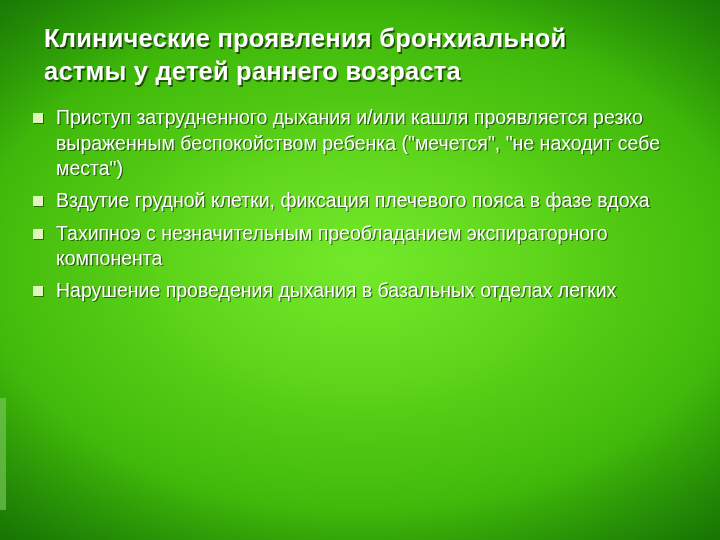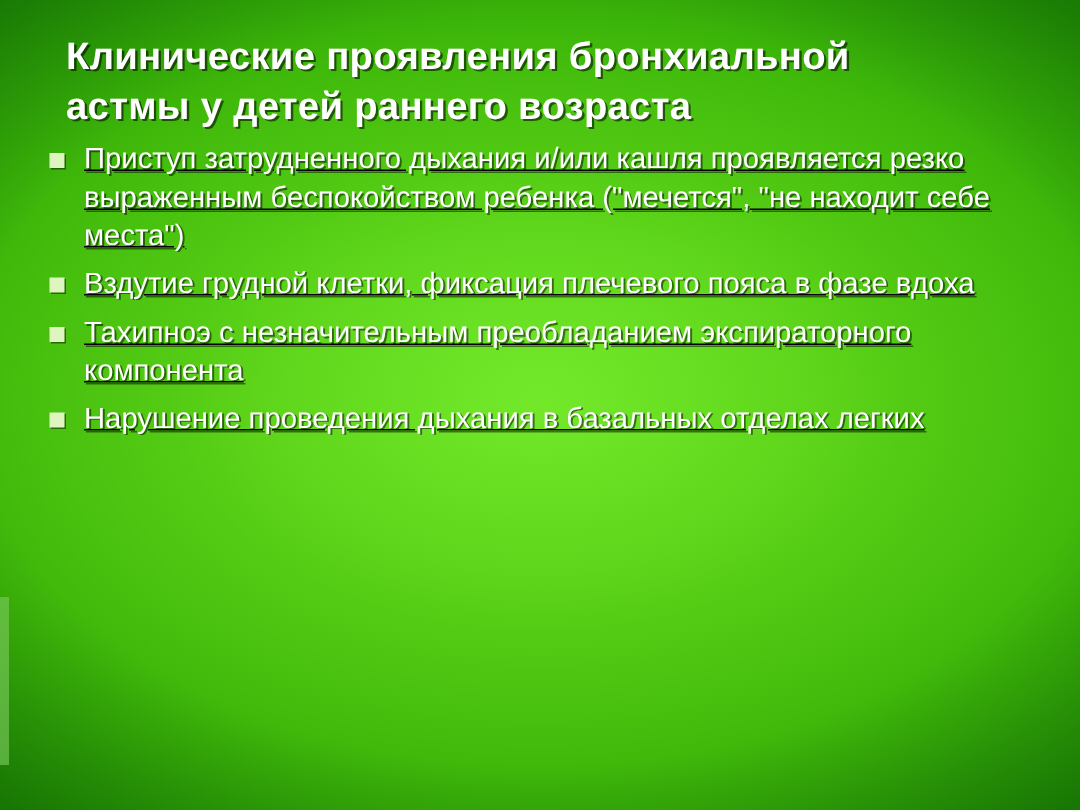--- a/index.html
+++ b/index.html
@@ -39,34 +39,33 @@
         rgba(0,60,0,0.0) 62%,
         rgba(0,45,0,0.45) 100%);
     pointer-events: none;
   }
   .content {
     position: relative;
     z-index: 2;
     padding: 22px 20px 0 26px;
   }
   .title {
-    margin: 0 0 6px 18px;
+    margin: 0 0 17px 18px;
     font-size: 25.5px;
     font-weight: bold;
     line-height: 1.30;
     color: #ffffff;
     text-shadow: 1.6px 1.6px 0 rgba(0,0,0,0.55);
     letter-spacing: 0.2px;
     max-width: 560px;
   }
   ul.bullets {
     list-style: none;
     margin: 0;
     padding: 0;
-    text-decoration: underline;
   }
   ul.bullets > li {
     position: relative;
     padding-left: 30px;
     margin-bottom: 7px;
     font-size: 19.5px;
     line-height: 1.30;
     color: #ffffff;
     text-shadow: 1.3px 1.3px 0 rgba(0,0,0,0.5);
   }

